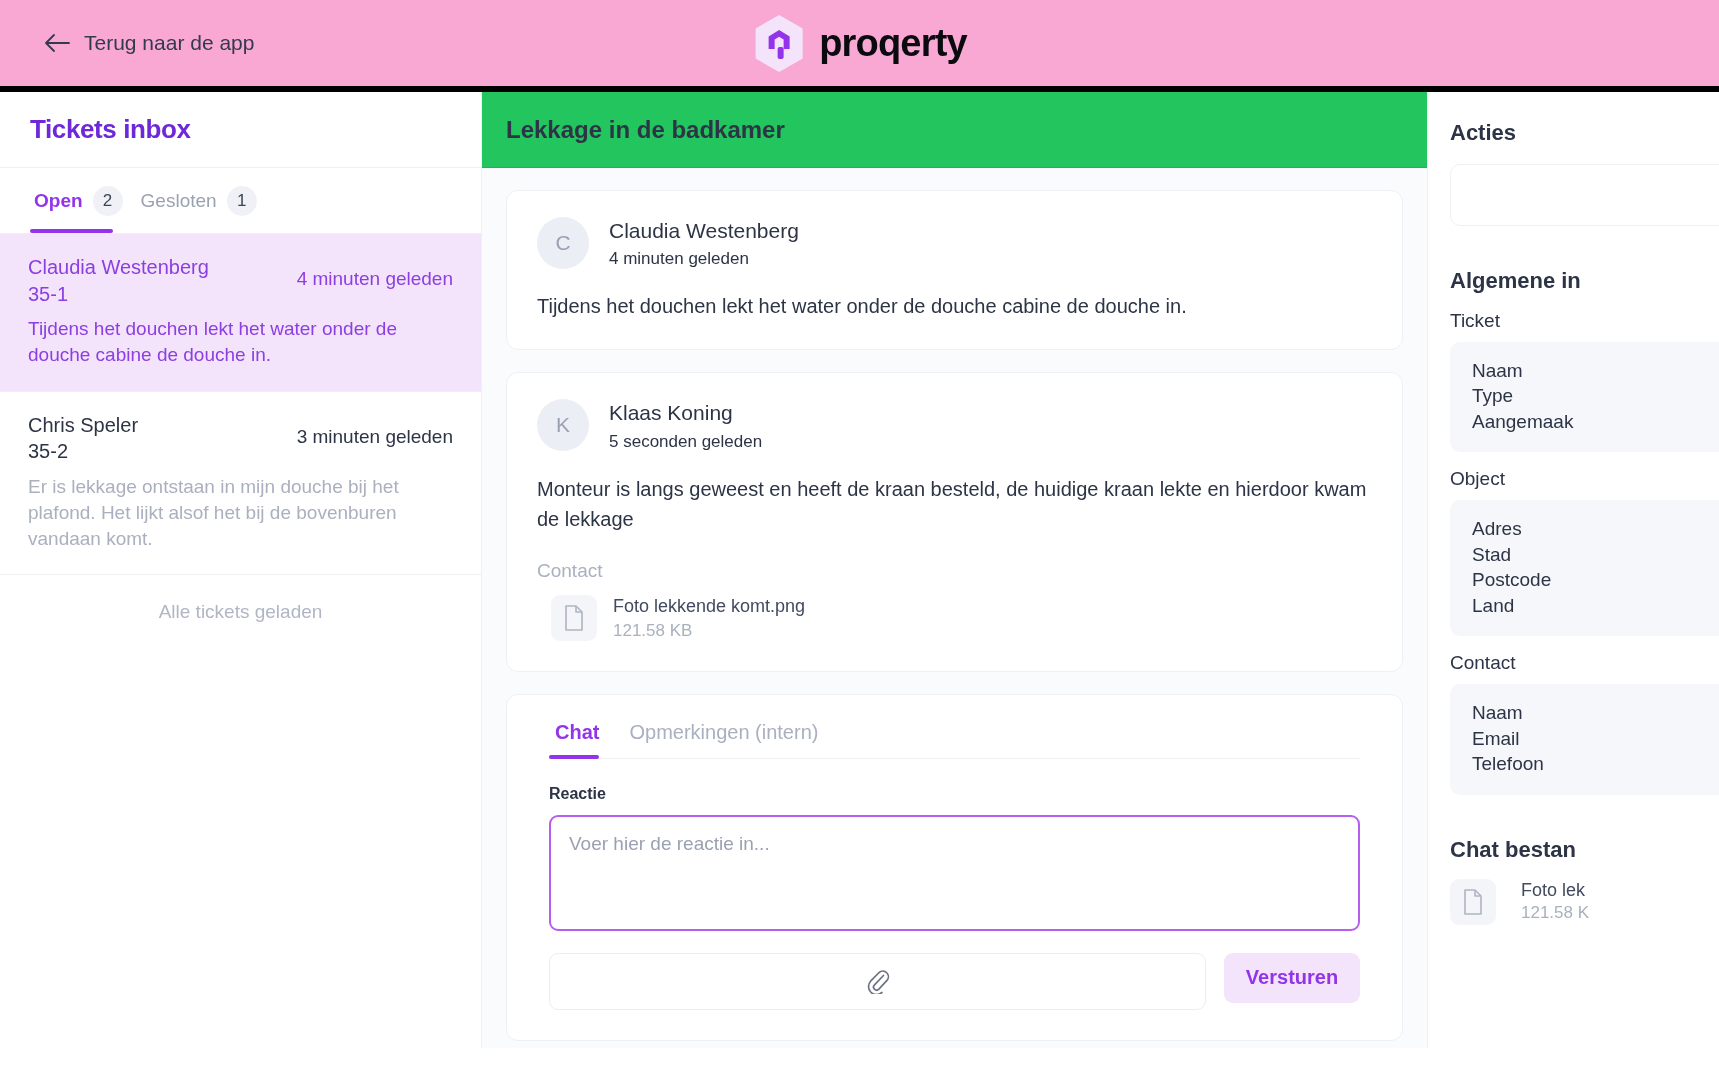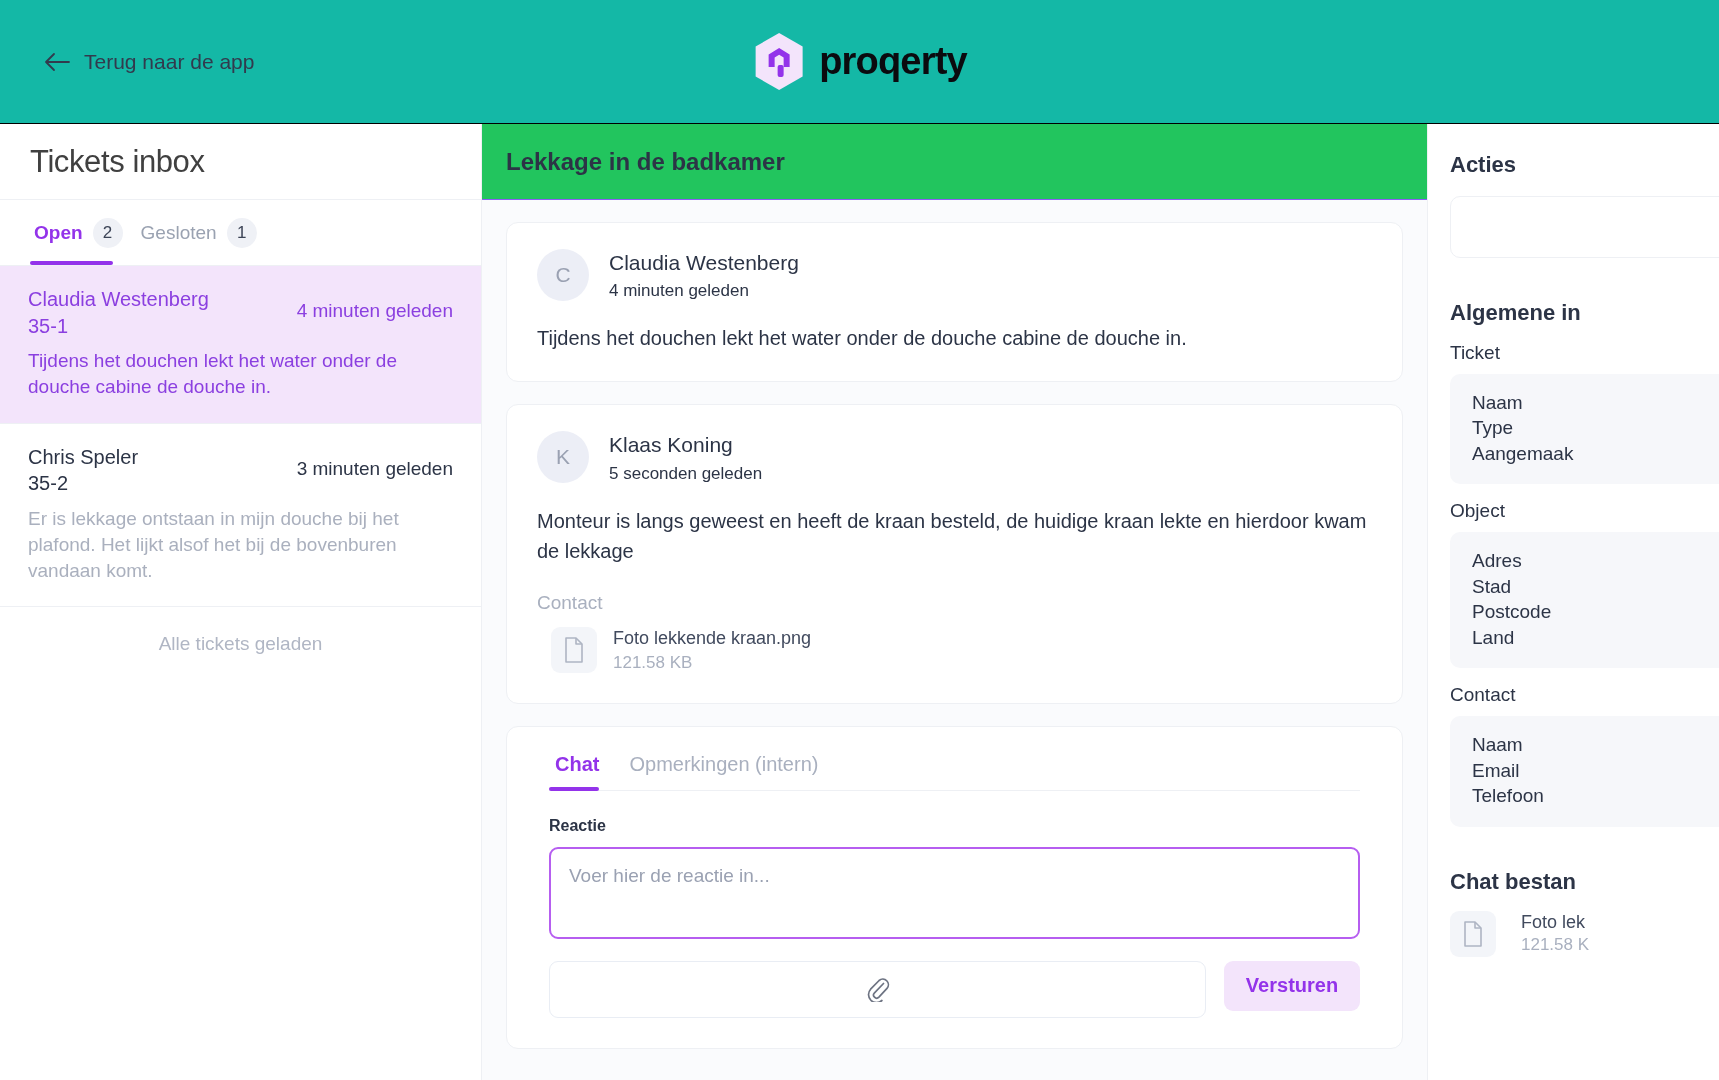--- a/index.html
+++ b/index.html
@@ -6,26 +6,26 @@
   html, body {
     width: 1719px; height: 1080px;
     background: #ffffff;
     font-family: "Liberation Sans", sans-serif;
     color: #323a4d;
     overflow: hidden;
   }
 
   
   .topbar {
-    height: 124px;
-    border-bottom: 1px solid #000000;
+    height: 92px;
+    border-bottom: 6px solid #000000;
     display: flex;
     align-items: center;
     position: relative;
-    background: #14b8a6;
+    background: #f9a8d4;
   }
   .back-link {
     display: flex; align-items: center; gap: 14px;
     margin-left: 44px;
     font-size: 21px;
     color: #323a4d;
     cursor: pointer;
     user-select: none;
   }
   .back-arrow { width: 26px; height: 22px; display: block; }
@@ -55,21 +55,21 @@
     border-right: 1px solid #eef0f4;
     background: #fff;
     display: flex; flex-direction: column;
   }
   .inbox-head {
     height: 76px;
     display: flex; align-items: center;
     padding: 0 30px;
     border-bottom: 1px solid #eef0f4;
   }
-  .inbox-title { font-size: 31px; font-weight: normal; color: #404040; letter-spacing: -0.4px; }
+  .inbox-title { font-size: 26px; font-weight: bold; color: #6d28d9; letter-spacing: -0.4px; }
 
   .tabs {
     display: flex; gap: 10px;
     padding: 0 30px;
     border-bottom: 1px solid #eef0f4;
     height: 66px;
     align-items: stretch;
   }
   .tab {
     display: flex; align-items: center; gap: 10px;
@@ -171,21 +171,21 @@
   }
   .ctab.active { color: #9333ea; font-weight: bold; }
   .ctab.active::after {
     content: ""; position: absolute; left: 0; right: 6px; bottom: -1px;
     height: 4px; background: #9333ea; border-radius: 2px;
   }
   .field-label { font-size: 16px; font-weight: bold; color: #2c3446; margin-top: 26px; }
   .reply-box {
     margin-top: 12px;
     width: 100%;
-    height: 92px;
+    height: 116px;
     border: 2px solid #b65ef0;
     border-radius: 9px;
     background: #fff;
     padding: 16px 18px;
     font-family: "Liberation Sans", sans-serif;
     font-size: 19px;
     color: #2c3446;
     resize: none;
     outline: none;
   }
@@ -345,21 +345,21 @@
         <div class="msg-text">Monteur is langs geweest en heeft de kraan besteld, de huidige kraan lekte en hierdoor kwam de lekkage</div>
         <div class="msg-attach-label">Contact</div>
         <div class="attach-row">
           <span class="attach-icon-box">
             <svg width="22" height="26" viewBox="0 0 22 26">
               <path d="M3 1 H13 L19 7 V25 H3 Z" fill="none" stroke="#aeb5c3" stroke-width="1.6" stroke-linejoin="round"></path>
               <path d="M13 1 V7 H19" fill="none" stroke="#aeb5c3" stroke-width="1.6" stroke-linejoin="round"></path>
             </svg>
           </span>
           <span>
-            <span class="attach-name" style="display:block">Foto lekkende kraan.png</span>
+            <span class="attach-name" style="display:block">Foto lekkende komt.png</span>
             <span class="attach-size" style="display:block">121.58 KB</span>
           </span>
         </div>
       </div>
 
       <div class="composer">
         <div class="composer-tabs">
           <div class="ctab active">Chat</div>
           <div class="ctab">Opmerkingen (intern)</div>
         </div>

